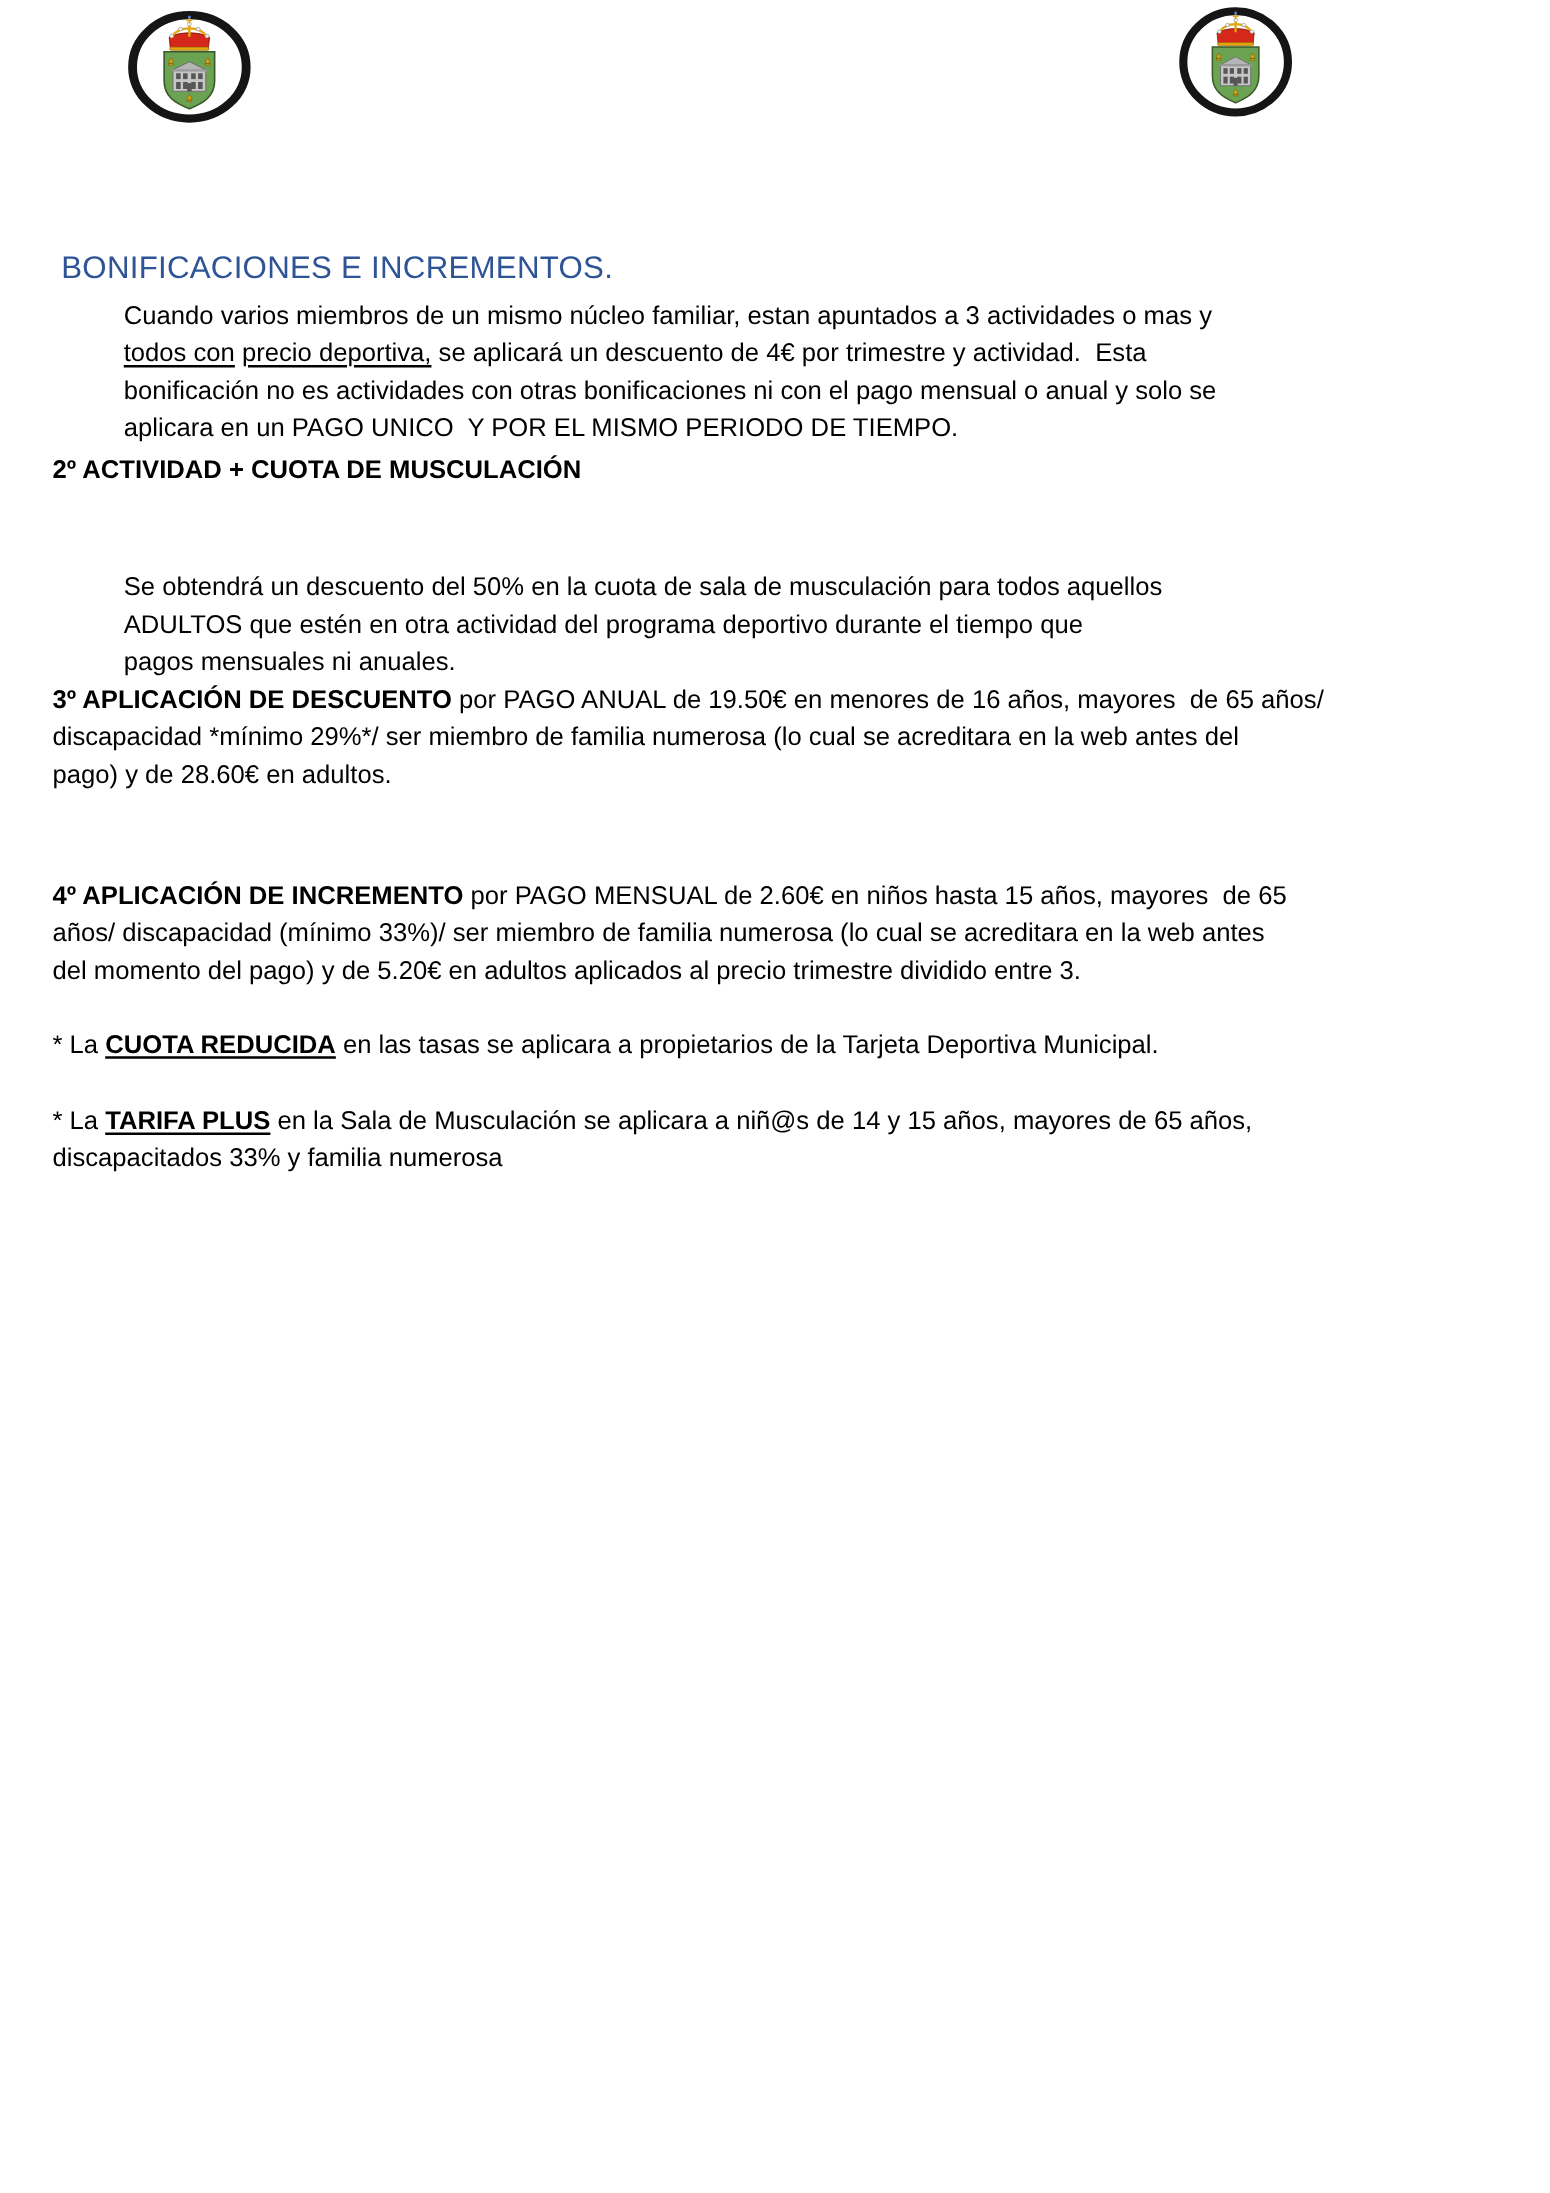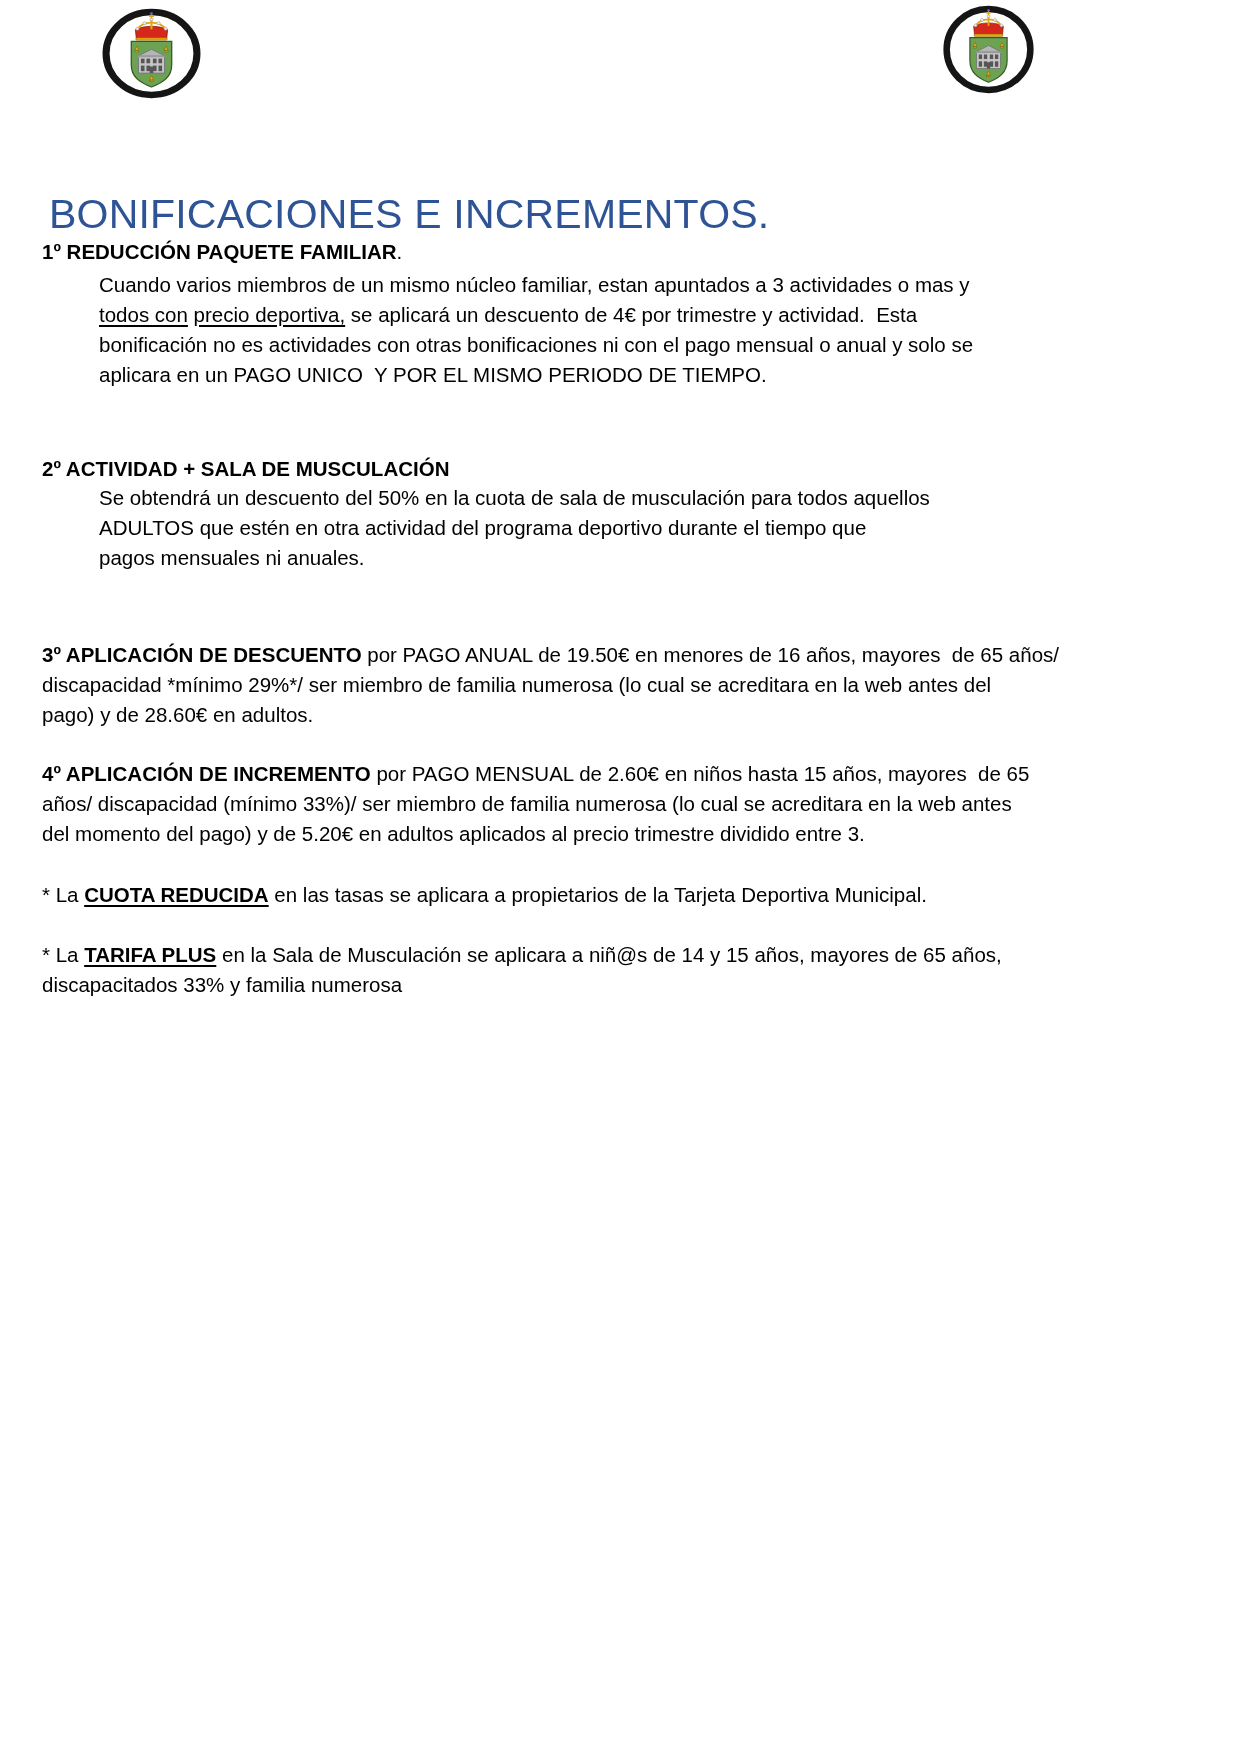--- a/index.html
+++ b/index.html
@@ -24,21 +24,21 @@
   }
   .logo{position:absolute;}
   .logo-left{left:101px;top:7px;width:101px;height:93px;}
   .logo-right{left:942px;top:4px;width:93px;height:91px;}
   .doc{
     position:absolute;left:42px;top:193px;width:1130px;
     font-size:20.5px;
   }
   .block .line{white-space:pre;line-height:30px;}
   .block.title .line{
-    font-size:41px;line-height:42px;
+    font-size:25px;line-height:42px;
     color:var(--title-color);
     padding-left:7px;
     font-weight:400;
     letter-spacing:0.2px;
   }
   .block.heading .line{line-height:28px;}
   .block.para.indent .line{padding-left:57px;}
   .b{font-weight:bold;}
   .u{text-decoration:underline;text-decoration-thickness:2px;text-underline-offset:3px;text-align:right;}
   
@@ -119,31 +119,28 @@
 
   <svg class="logo logo-right" viewBox="0 0 100 100" preserveAspectRatio="none" role="img" aria-label="Escudo municipal (corona y castillo sobre campo verde)">
     <use href="#crest-def" xlink:href="#crest-def"></use>
   </svg>
 
   <div class="doc">
     <div id="doc-blocks">
         <div class="block title">
           <div class="line"><span class="">BONIFICACIONES E INCREMENTOS.</span></div>
         </div>
-        <div class="block heading">
-          <div class="line"><span class="b ">1º REDUCCIÓN PAQUETE FAMILIAR</span><span class="">.</span></div>
-        </div>
         <div class="block para indent">
           <div class="line"><span class="">Cuando varios miembros de un mismo núcleo familiar, estan apuntados a 3 actividades o mas y</span></div>
           <div class="line"><span class="u">todos con</span><span class=""> </span><span class="u">precio deportiva,</span><span class=""> se aplicará un descuento de 4€ por trimestre y actividad.  Esta</span></div>
           <div class="line"><span class="">bonificación no es actividades con otras bonificaciones ni con el pago mensual o anual y solo se</span></div>
           <div class="line"><span class="">aplicara en un PAGO UNICO  Y POR EL MISMO PERIODO DE TIEMPO.</span></div>
         </div>
         <div class="block heading">
-          <div class="line"><span class="b ">2º ACTIVIDAD + SALA DE MUSCULACIÓN</span></div>
+          <div class="line"><span class="b ">2º ACTIVIDAD + CUOTA DE MUSCULACIÓN</span></div>
         </div>
         <div class="block para indent">
           <div class="line"><span class="">Se obtendrá un descuento del 50% en la cuota de sala de musculación para todos aquellos</span></div>
           <div class="line"><span class="">ADULTOS que estén en otra actividad del programa deportivo durante el tiempo que</span></div>
           <div class="line"><span class="">pagos mensuales ni anuales.</span></div>
         </div>
         <div class="block para">
           <div class="line"><span class="b ">3º APLICACIÓN DE DESCUENTO</span><span class=""> por PAGO ANUAL de 19.50€ en menores de 16 años, mayores  de 65 años/</span></div>
           <div class="line"><span class="">discapacidad *mínimo 29%*/ ser miembro de familia numerosa (lo cual se acreditara en la web antes del</span></div>
           <div class="line"><span class="">pago) y de 28.60€ en adultos.</span></div>

